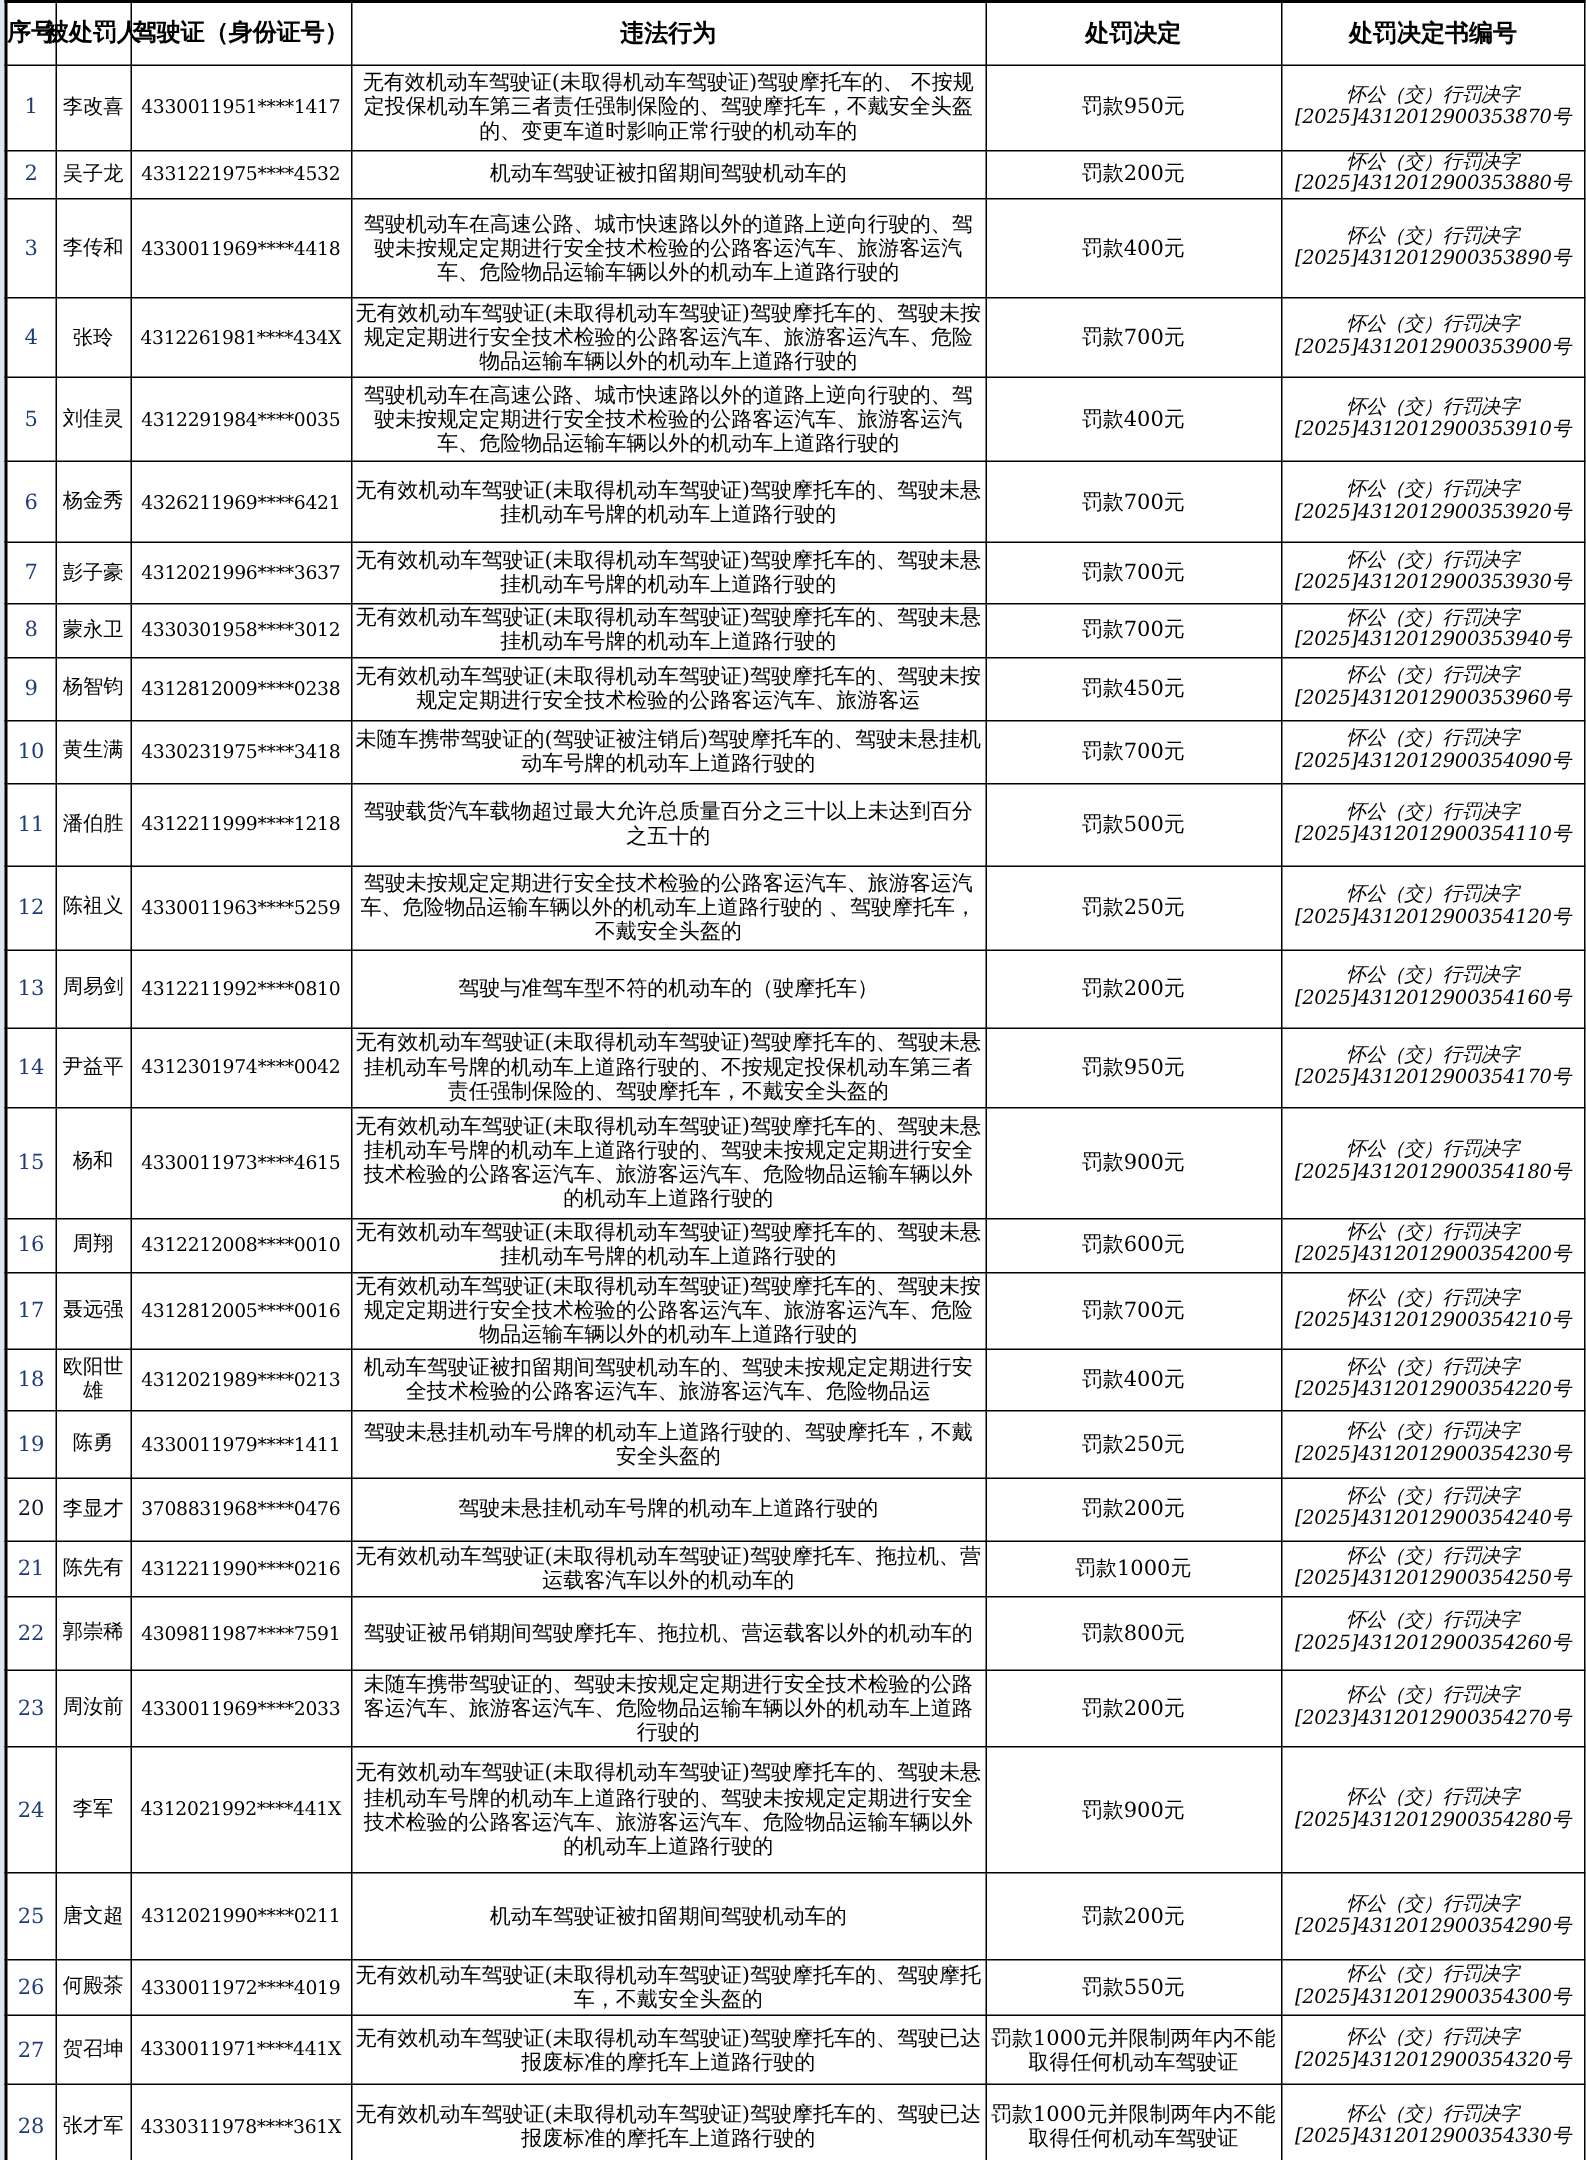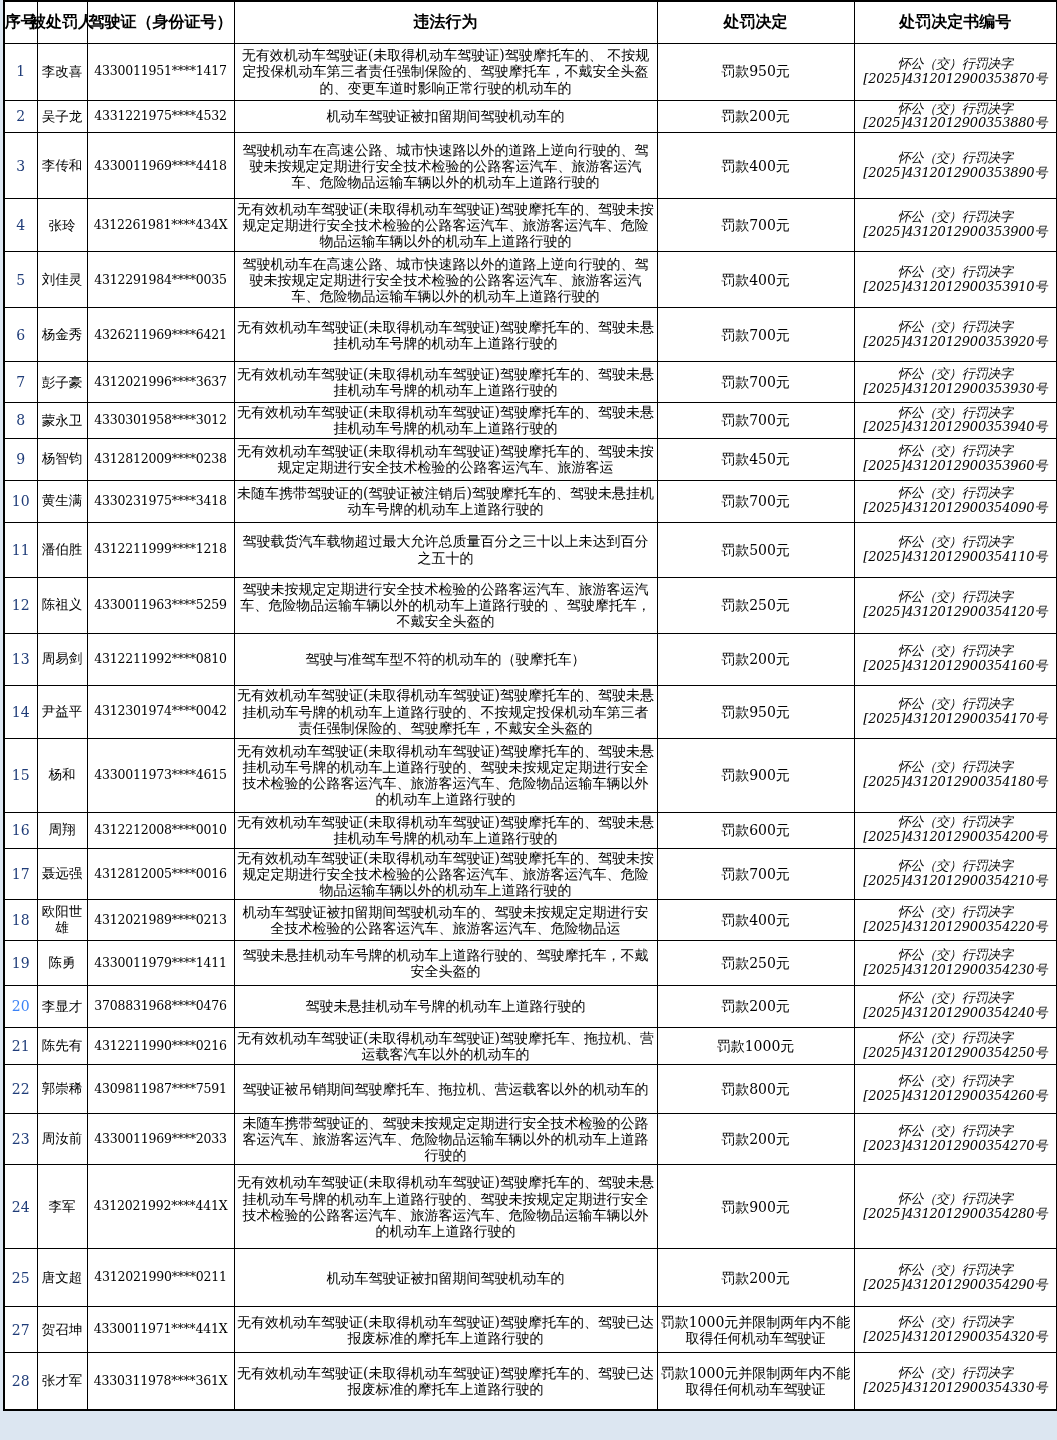--- a/index.html
+++ b/index.html
@@ -222,21 +222,21 @@
         </tr>
         <tr style="height: 45px; margin-top: 17px;">
           <td class="idx" style="color: rgb(31, 60, 120);">19</td>
           <td class="name">陈勇</td>
           <td class="idnum">4330011979****1411</td>
           <td class="viol">驾驶未悬挂机动车号牌的机动车上道路行驶的、驾驶摩托车，不戴安全头盔的</td>
           <td class="pen">罚款250元</td>
           <td class="doc">怀公（交）行罚决字[2025]4312012900354230号</td>
         </tr>
         <tr style="height: 42px;">
-          <td class="idx" style="color: #3b82f6;">20</td>
+          <td class="idx" style="color: #0f172a;">20</td>
           <td class="name">李显才</td>
           <td class="idnum">3708831968****0476</td>
           <td class="viol">驾驶未悬挂机动车号牌的机动车上道路行驶的</td>
           <td class="pen">罚款200元</td>
           <td class="doc">怀公（交）行罚决字[2025]4312012900354240号</td>
         </tr>
         <tr style="height: 37px;">
           <td class="idx" style="color: rgb(31, 60, 120);">21</td>
           <td class="name">陈先有</td>
           <td class="idnum">4312211990****0216</td>
@@ -269,20 +269,28 @@
           <td class="doc">怀公（交）行罚决字[2025]4312012900354280号</td>
         </tr>
         <tr style="height: 58px;">
           <td class="idx" style="color: rgb(31, 60, 120);">25</td>
           <td class="name">唐文超</td>
           <td class="idnum">4312021990****0211</td>
           <td class="viol">机动车驾驶证被扣留期间驾驶机动车的</td>
           <td class="pen">罚款200元</td>
           <td class="doc">怀公（交）行罚决字[2025]4312012900354290号</td>
         </tr>
+        <tr style="height: 37px;">
+          <td class="idx" style="color: rgb(31, 60, 120);">26</td>
+          <td class="name">何殿茶</td>
+          <td class="idnum">4330011972****4019</td>
+          <td class="viol">无有效机动车驾驶证(未取得机动车驾驶证)驾驶摩托车的、驾驶摩托车，不戴安全头盔的</td>
+          <td class="pen">罚款550元</td>
+          <td class="doc">怀公（交）行罚决字[2025]4312012900354300号</td>
+        </tr>
         <tr style="height: 46px;">
           <td class="idx" style="color: rgb(31, 60, 120);">27</td>
           <td class="name">贺召坤</td>
           <td class="idnum">4330011971****441X</td>
           <td class="viol">无有效机动车驾驶证(未取得机动车驾驶证)驾驶摩托车的、驾驶已达报废标准的摩托车上道路行驶的</td>
           <td class="pen">罚款1000元并限制两年内不能取得任何机动车驾驶证</td>
           <td class="doc">怀公（交）行罚决字[2025]4312012900354320号</td>
         </tr>
         <tr style="height: 57px;">
           <td class="idx" style="color: rgb(31, 60, 120);">28</td>

